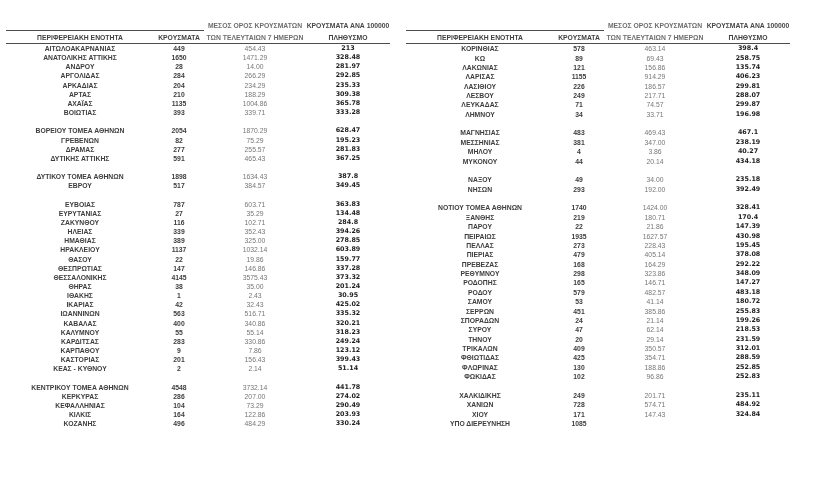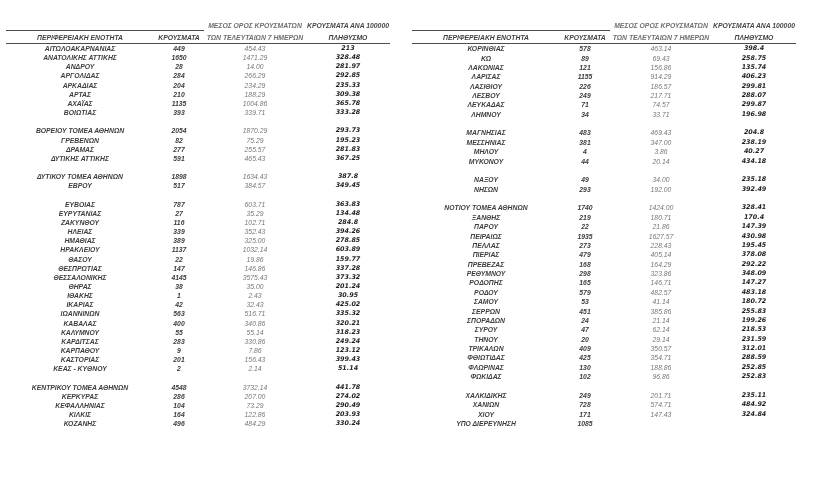--- a/index.html
+++ b/index.html
@@ -1,20 +1,20 @@
 <!DOCTYPE html>
 <html><head>
 <meta charset="utf-8">
 <style>
   html, body { margin:0; padding:0; }
   body {
     width:816px; height:478px; background:#ffffff; overflow:hidden;
     font-family:"Liberation Sans", sans-serif;
   }
-  .page { display:flex; gap:22px; padding:20px 4px 0 6px;font-style:italic; }
+  .page { display:flex; gap:16px; padding:20px 4px 0 6px; }
   table.regional { border-collapse:collapse; table-layout:fixed; width:384px; }
   col.c-name    { width:148px; }
   col.c-cases   { width:50px;  }
   col.c-avg     { width:102px; }
   col.c-per100k { width:84px;  }
 
   th {
     font-size:6.8px; line-height:8.6px; font-weight:bold; text-align:center;
     padding:0; vertical-align:bottom; white-space:nowrap; overflow:hidden;
   }
@@ -110,21 +110,21 @@
           <td class="col-2">339.71</td>
           <td class="col-3">333.28</td>
         </tr>
         <tr class="spacer">
           <td colspan="4"></td>
         </tr>
         <tr>
           <td class="col-0">ΒΟΡΕΙΟΥ ΤΟΜΕΑ ΑΘΗΝΩΝ</td>
           <td class="col-1">2054</td>
           <td class="col-2">1870.29</td>
-          <td class="col-3">293.73</td>
+          <td class="col-3">628.47</td>
         </tr>
         <tr>
           <td class="col-0">ΓΡΕΒΕΝΩΝ</td>
           <td class="col-1">82</td>
           <td class="col-2">75.29</td>
           <td class="col-3">195.23</td>
         </tr>
         <tr>
           <td class="col-0">ΔΡΑΜΑΣ</td>
           <td class="col-1">277</td>
@@ -375,21 +375,21 @@
           <td class="col-2">33.71</td>
           <td class="col-3">196.98</td>
         </tr>
         <tr class="spacer">
           <td colspan="4"></td>
         </tr>
         <tr>
           <td class="col-0">ΜΑΓΝΗΣΙΑΣ</td>
           <td class="col-1">483</td>
           <td class="col-2">469.43</td>
-          <td class="col-3">204.8</td>
+          <td class="col-3">467.1</td>
         </tr>
         <tr>
           <td class="col-0">ΜΕΣΣΗΝΙΑΣ</td>
           <td class="col-1">381</td>
           <td class="col-2">347.00</td>
           <td class="col-3">238.19</td>
         </tr>
         <tr>
           <td class="col-0">ΜΗΛΟΥ</td>
           <td class="col-1">4</td>

